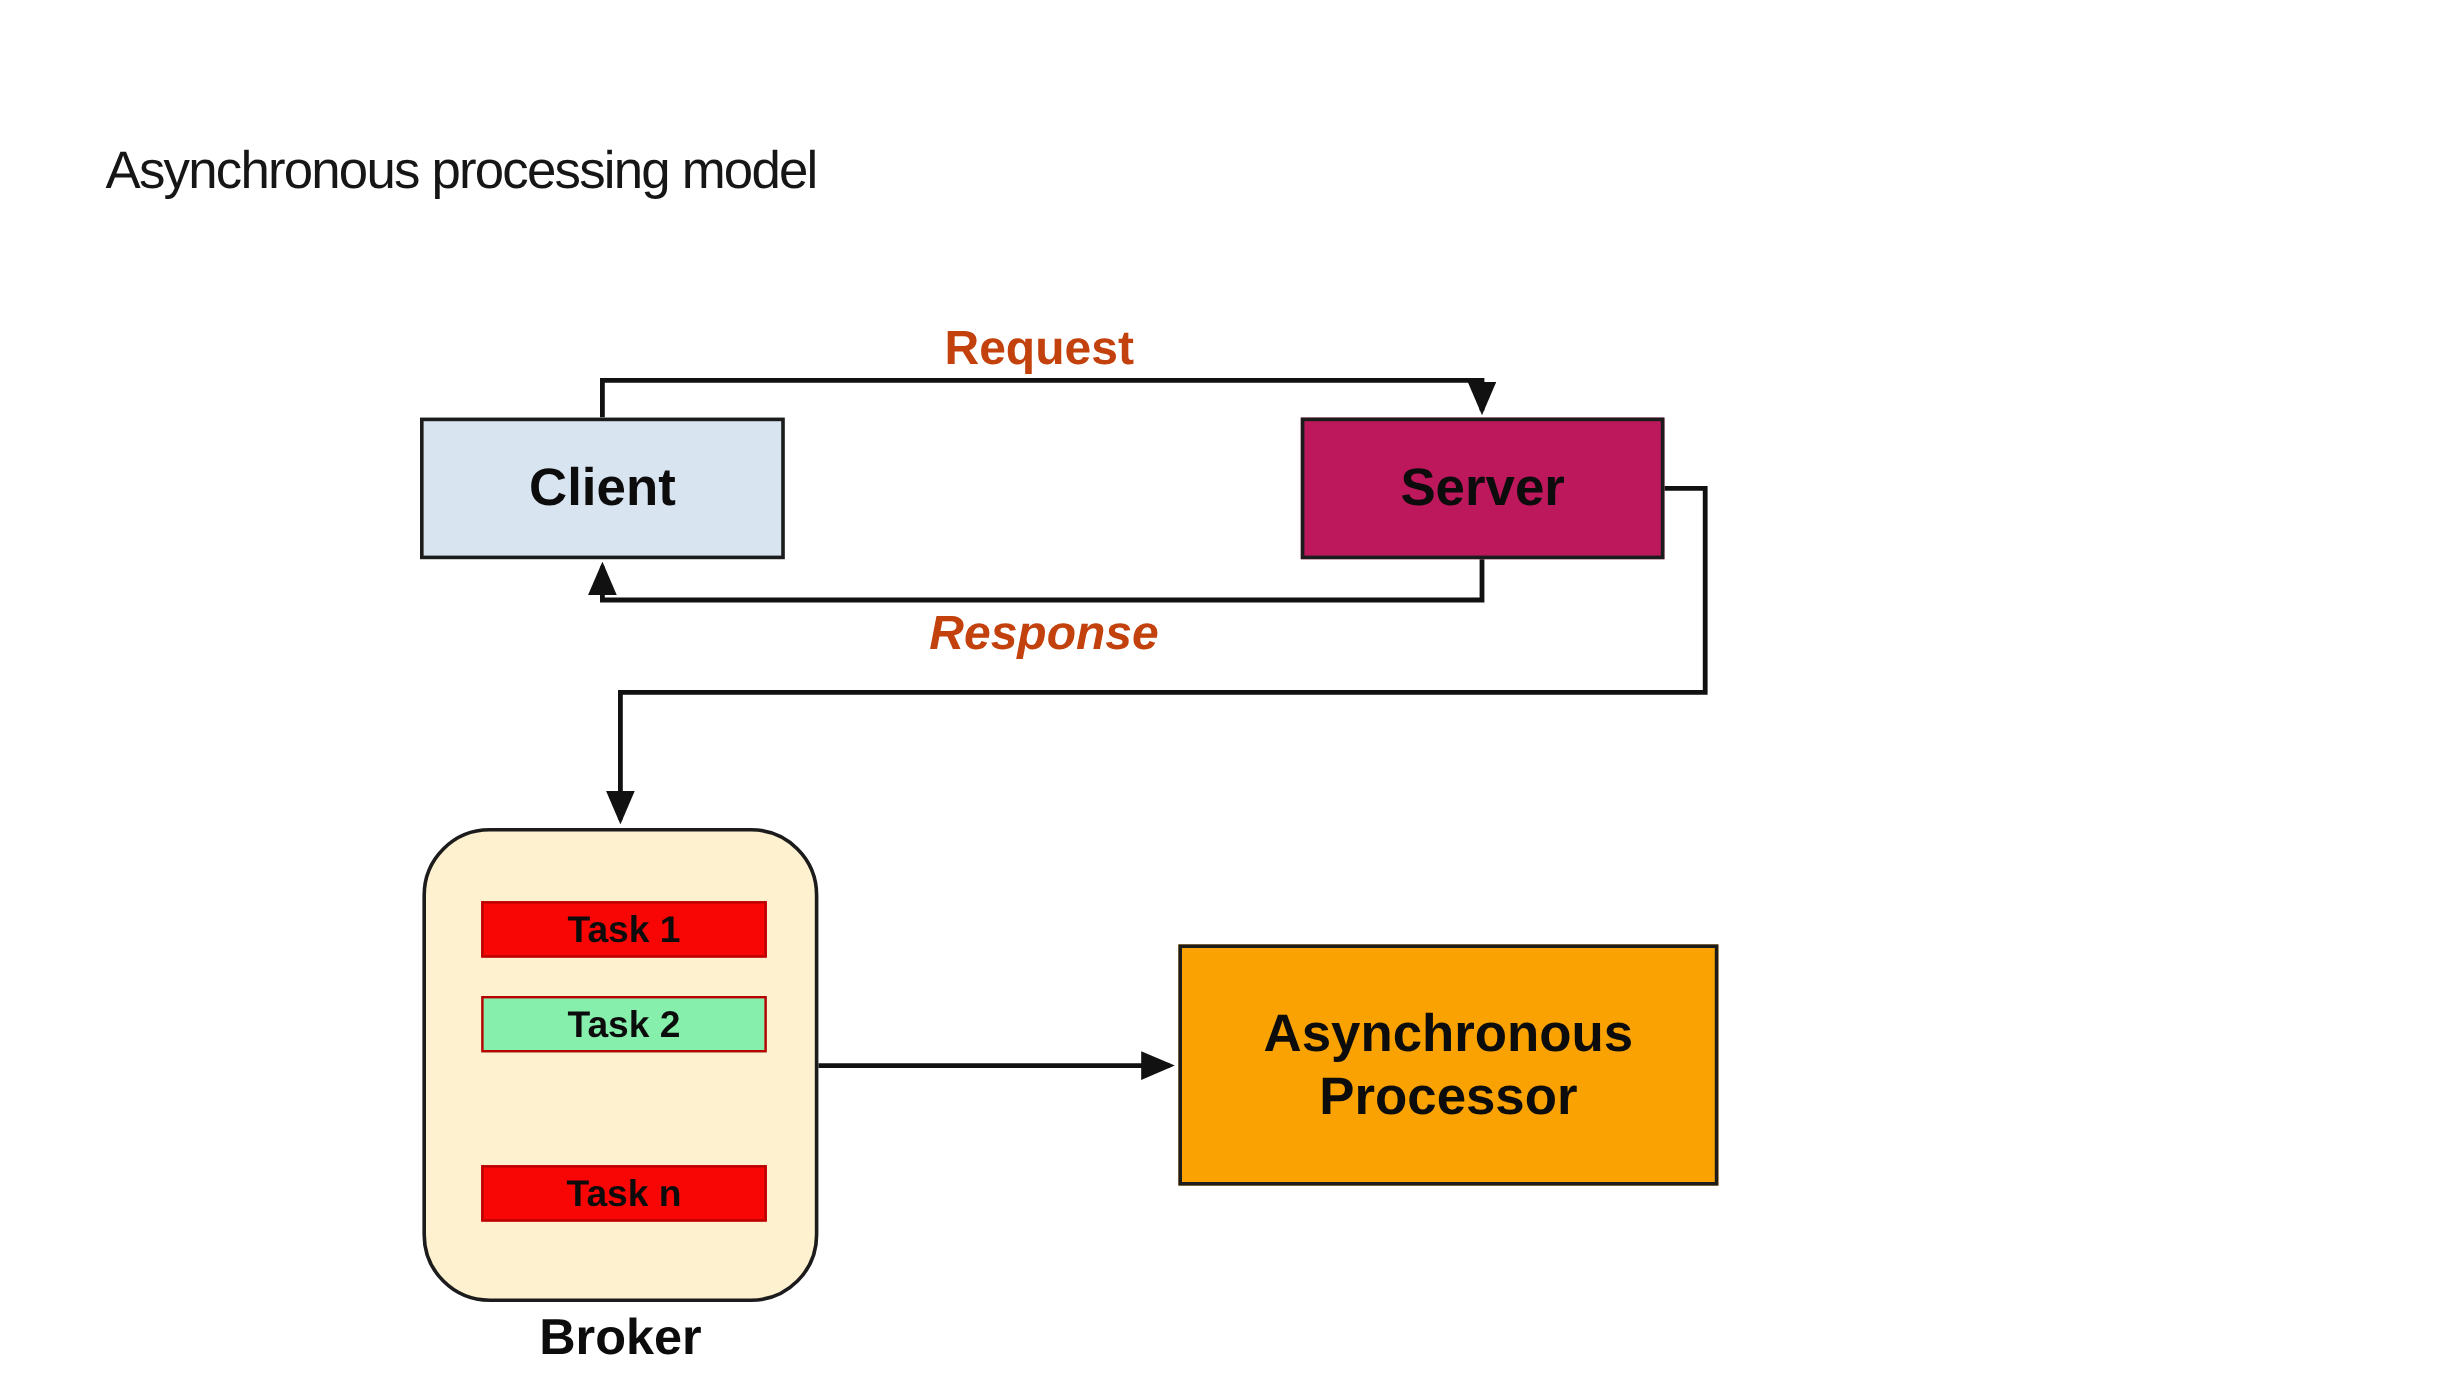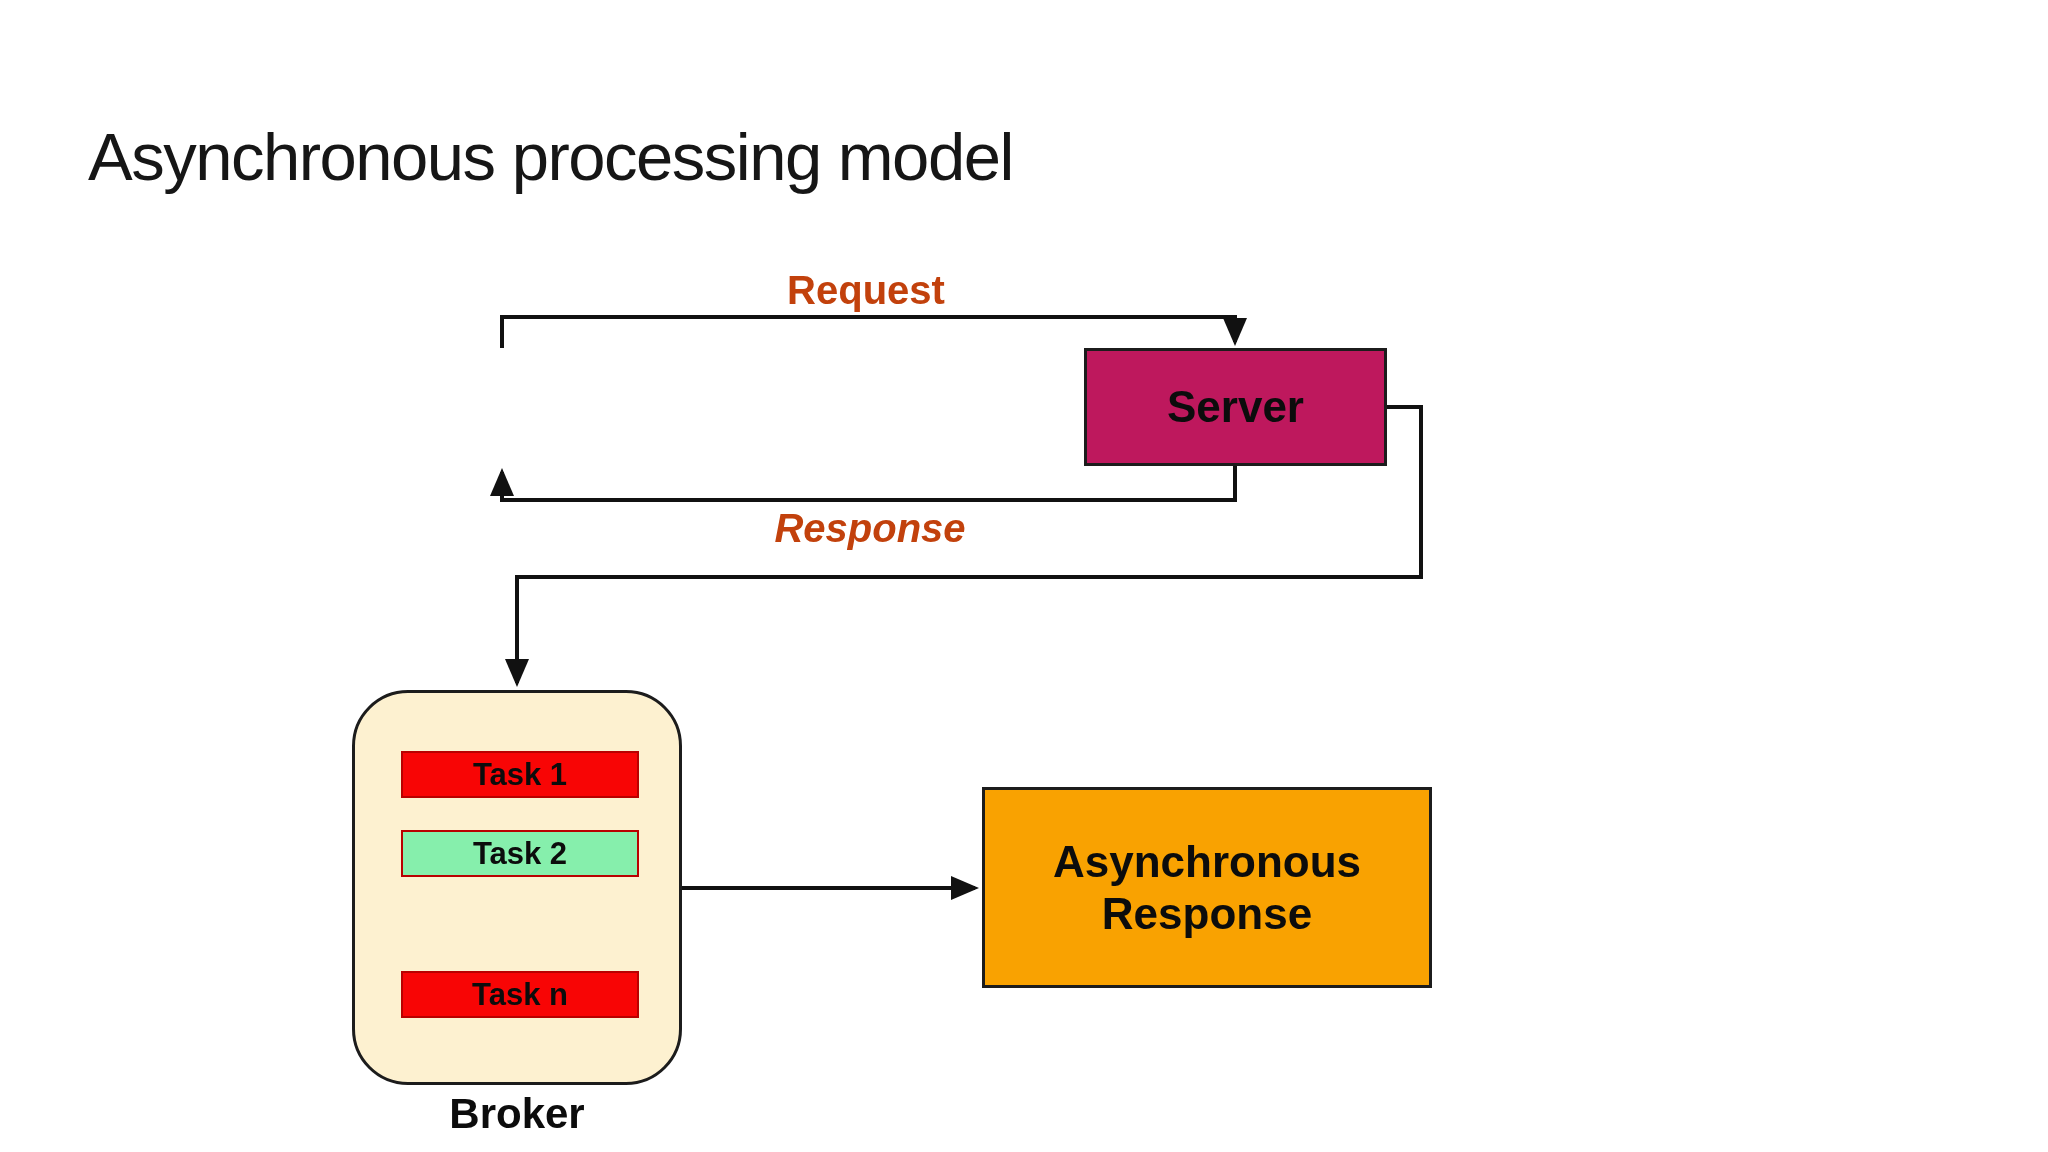--- a/index.html
+++ b/index.html
@@ -3,21 +3,21 @@
 <meta charset="utf-8">
 <style>
   html,body{margin:0;padding:0;}
   body{
     width:2048px;height:1152px;background:#ffffff;position:relative;overflow:hidden;
     font-family:"Liberation Sans", sans-serif;color:#000;
   }
   .canvas{position:absolute;inset:0;}
   .page-title{
     position:absolute;left:88px;top:118px;margin:0;
-    font-size:67px;font-weight:400;letter-spacing:-1.5px;color:#161616;
+    font-size:44px;font-weight:400;letter-spacing:-1.5px;color:#161616;
     white-space:nowrap;
   }
   svg.connectors{position:absolute;left:0;top:0;width:2048px;height:1152px;}
   svg.connectors polyline{fill:none;stroke:#111;stroke-width:4;}
   .node{
     position:absolute;display:flex;align-items:center;justify-content:center;
     border:3px solid #1c1c1c;box-sizing:border-box;text-align:center;
   }
   .node .node-label{font-weight:700;color:#0c0c0c;}
   .client-node{left:350px;top:348px;width:304px;height:118px;}
@@ -62,30 +62,33 @@
     <polyline points="502,348 502,317 1235,317 1235,342" marker-end="url(#arrow)"></polyline>
     <polyline points="1235,466 1235,500 502,500 502,472" marker-end="url(#arrow)"></polyline>
     <polyline points="1387,407 1421,407 1421,577 517,577 517,683" marker-end="url(#arrow)"></polyline>
     <polyline points="682,888 975,888" marker-end="url(#arrow)"></polyline>
   </svg>
 
   <div class="edge-label request-label">Request</div>
 
   <div class="edge-label response-label">Response</div>
 
+  <div class="node client-node" style="background: rgb(216, 228, 240);">
+    <span class="node-label">Client</span>
+  </div>
 
   <div class="node server-node" style="background: #be185d;">
     <span class="node-label">Server</span>
   </div>
 
   <div class="node broker-node" style="background: rgb(253, 241, 208); padding-left: 40px;">
     <div class="task task-1" style="background: rgb(248, 5, 5);">Task 1</div>
     <div class="task task-2" style="background: #86efac;">Task 2</div>
     <div class="task task-n" style="background: rgb(248, 5, 5);">Task n</div>
   </div>
 
   <div class="broker-label">Broker</div>
 
   <div class="node processor-node" style="background: rgb(249, 162, 1);">
-    <span class="node-label">Asynchronous Response</span>
+    <span class="node-label">Asynchronous Processor</span>
   </div>
 
 </div>
 
 </body></html>

